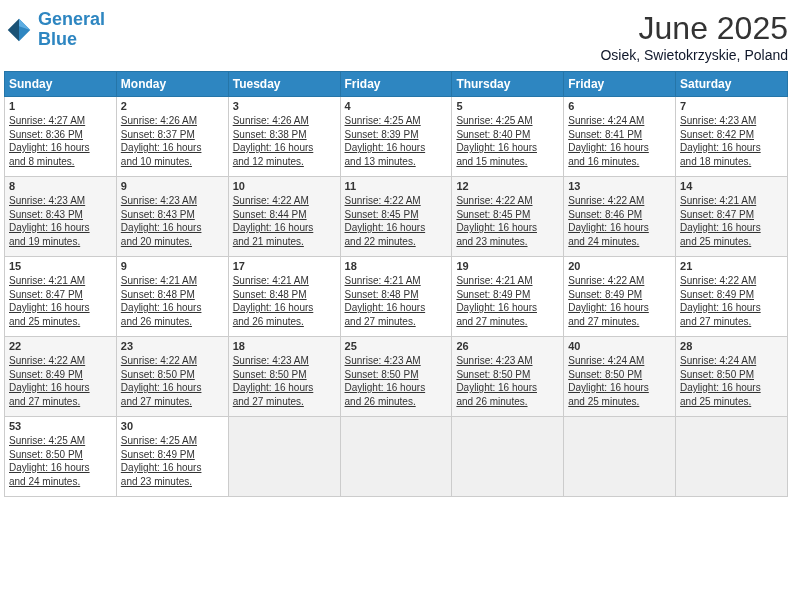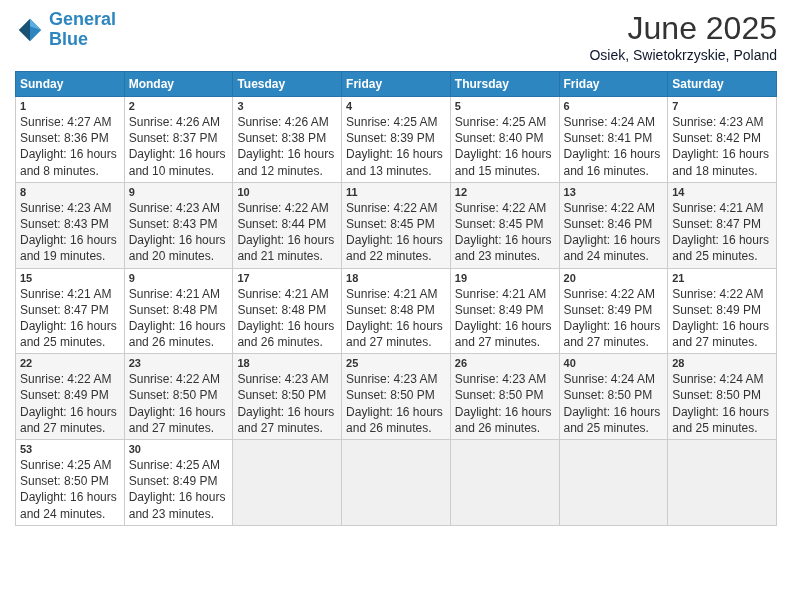--- a/index.html
+++ b/index.html
@@ -6,21 +6,21 @@
     body {
       font-family: Arial, sans-serif;
       background: #fff;
       width: 792px;
       height: 612px;
       overflow: hidden;
     }
     .page {
       width: 792px;
       height: 612px;
-      padding: 10px 15px;
+      padding: 10px 4px;
       background: #fff;
     }
     .header {
       display: flex;
       justify-content: space-between;
       align-items: flex-start;
       margin-bottom: 8px;
     }
     .logo {
       display: flex;
@@ -84,23 +84,24 @@
       background: #fff;
     }
     .day-num {
       font-size: 11px;
       font-weight: bold;
       color: #333;
       display: block;
       margin-bottom: 2px;
     }
     .day-info {
-      font-size: 12px;
+      font-size: 10px;
       color: #333;
       line-height: 1.35;
+      text-decoration: underline;
     }
     .empty-cell {
       background: #f0f0f0 !important;
     }
   </style>
 </head>
 <body>
 
 <div class="page">
   <div class="header">

